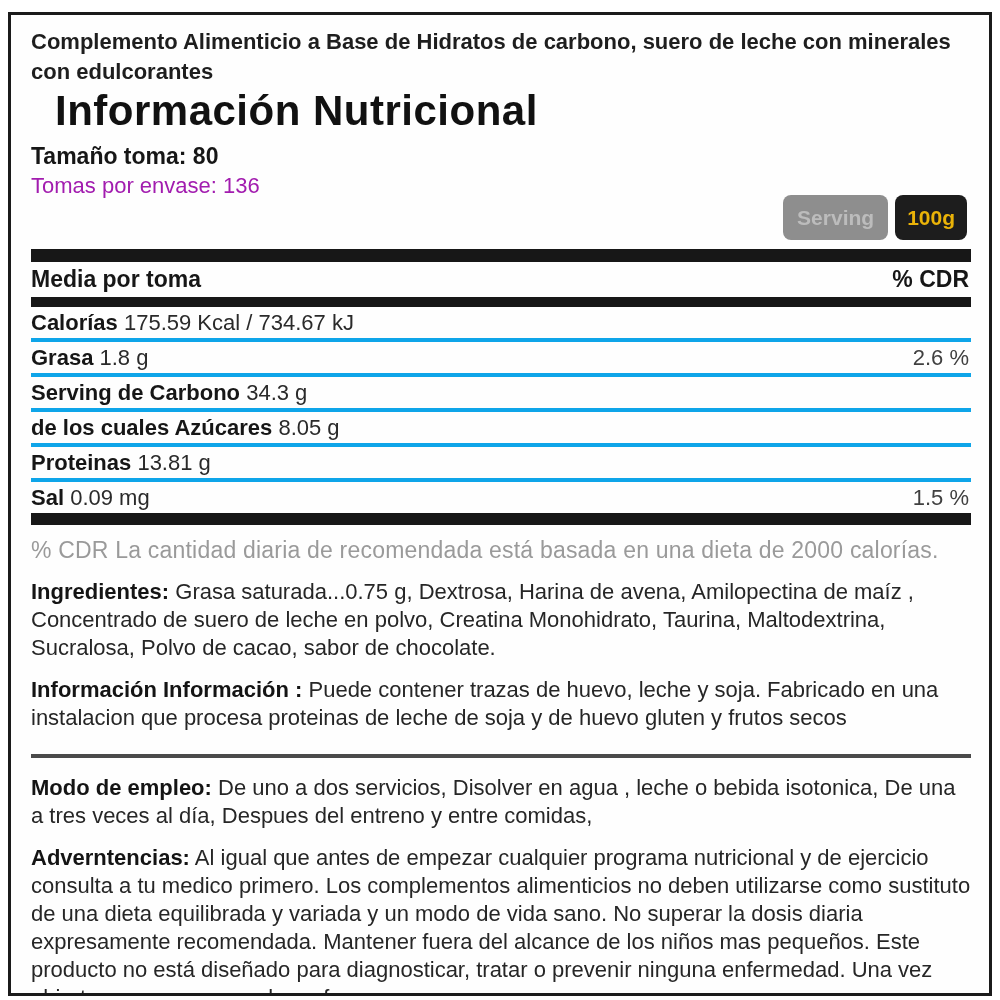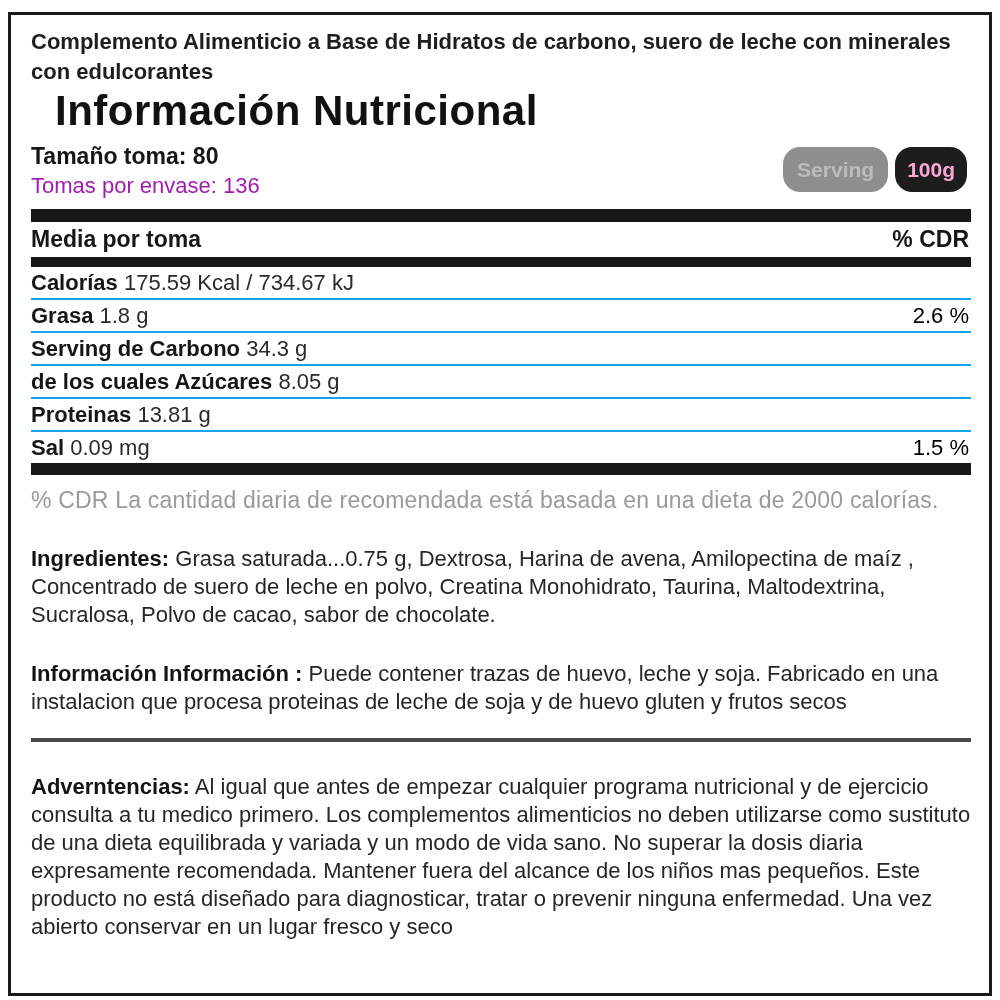--- a/index.html
+++ b/index.html
@@ -39,30 +39,31 @@
     display: flex;
     justify-content: space-between;
     align-items: flex-start;
   }
   .meta-left .meta-line { font-size: 23px; line-height: 30px; }
   .meta-left .meta-line.bold { font-weight: bold; color: #161616; }
   .meta-left .meta-line.plain { font-weight: normal; color: #a21caf; font-size: 22px; line-height: 29px; }
   .toggle-group { display: flex; gap: 7px; margin-top: 6px; margin-right: 4px; }
   .btn {
     border: none;
-    border-radius: 17px;
+    border-radius: 8px;
     font-family: inherit;
     font-weight: bold;
     font-size: 21px;
     padding: 10px 13px;
     cursor: pointer;
     line-height: 1;
+    margin-top: 48px;
   }
   .btn-serving { background: #8e8e8e; color: #bcbcbc; padding: 12px 14px; }
-  .btn-100g   { background: #1d1d1d; color: #f9a8d4; padding: 4px 12px; }
+  .btn-100g   { background: #1d1d1d; color: #eab308; padding: 4px 12px; }
 
   .thick-bar { height: 13px; background: #171717; margin-top: 9px; }
   .thick-bar.mid { height: 10px; margin-top: 0; }
   .thick-bar.bottom { height: 12px; margin-top: 0; }
 
   .tbl-header {
     display: flex;
     justify-content: space-between;
     align-items: baseline;
     font-size: 23px;
@@ -71,35 +72,35 @@
     color: #161616;
     gap: 16px;
   }
   .row {
     display: flex;
     justify-content: space-between;
     align-items: baseline;
     font-size: 22px;
     line-height: 26px;
     padding: 3px 2px 2px 0;
-    border-bottom: 2px solid #0ea5e9;
+    border-bottom: 4px solid #0ea5e9;
     color: #2a2a2a;
   }
   .row.last { border-bottom: none; }
   .row .nname { font-weight: bold; color: #161616; }
-  .row .cdr { color: #000000; }
+  .row .cdr { color: #404040; }
 
   .footnote {
     margin-top: 12px;
     font-size: 23px;
     color: #9a9a9a;
     letter-spacing: 0.2px;
   }
   .para {
-    margin-top: 31px;
+    margin-top: 14px;
     font-size: 22px;
     line-height: 28px;
     color: #262626;
   }
   .para .phead { font-weight: bold; color: #141414; }
   .divider {
     border: none;
     border-top: 4px solid #4a4a4a;
     margin-top: 22px;
   }
@@ -168,19 +169,23 @@
     <span>Grasa saturada...0.75 g, Dextrosa, Harina de avena, Amilopectina de maíz , Concentrado de suero de leche en polvo, Creatina Monohidrato, Taurina, Maltodextrina, Sucralosa, Polvo de cacao, sabor de chocolate.</span>
   </div>
 
   <div class="para">
     <span class="phead">Información Información :</span>
     <span>Puede contener trazas de huevo, leche y soja. Fabricado en una instalacion que procesa proteinas de leche de soja y de huevo gluten y frutos secos</span>
   </div>
 
   <hr class="divider">
 
+  <div class="para after-divider">
+    <span class="phead">Modo de empleo:</span>
+    <span>De uno a dos servicios, Disolver en agua , leche o bebida isotonica, De una a tres veces al día, Despues del entreno y entre comidas,</span>
+  </div>
 
   <div class="para">
     <span class="phead">Adverntencias:</span>
     <span>Al igual que antes de empezar cualquier programa nutricional y de ejercicio consulta a tu medico primero. Los complementos alimenticios no deben utilizarse como sustituto de una dieta equilibrada y variada y un modo de vida sano. No superar la dosis diaria expresamente recomendada. Mantener fuera del alcance de los niños mas pequeños. Este producto no está diseñado para diagnosticar, tratar o prevenir ninguna enfermedad. Una vez abierto conservar en un lugar fresco y seco</span>
   </div>
 
 </div>
 
 </body></html>

